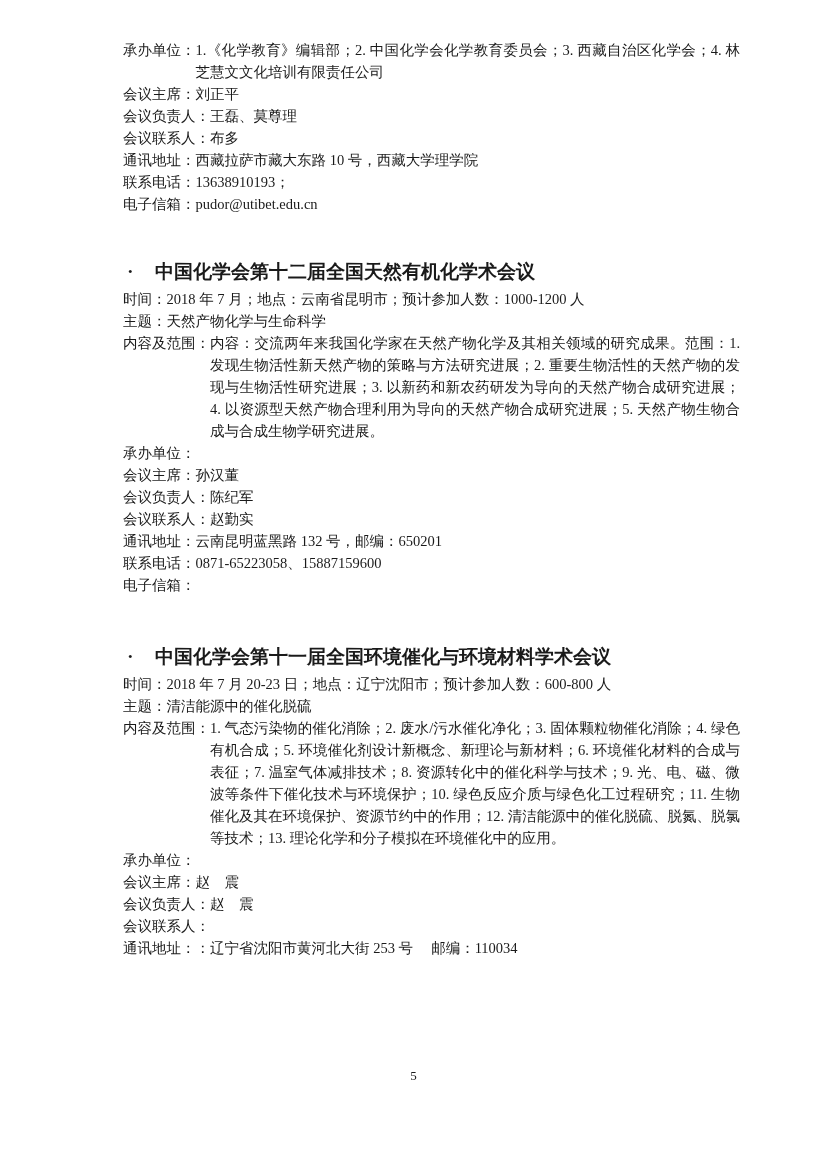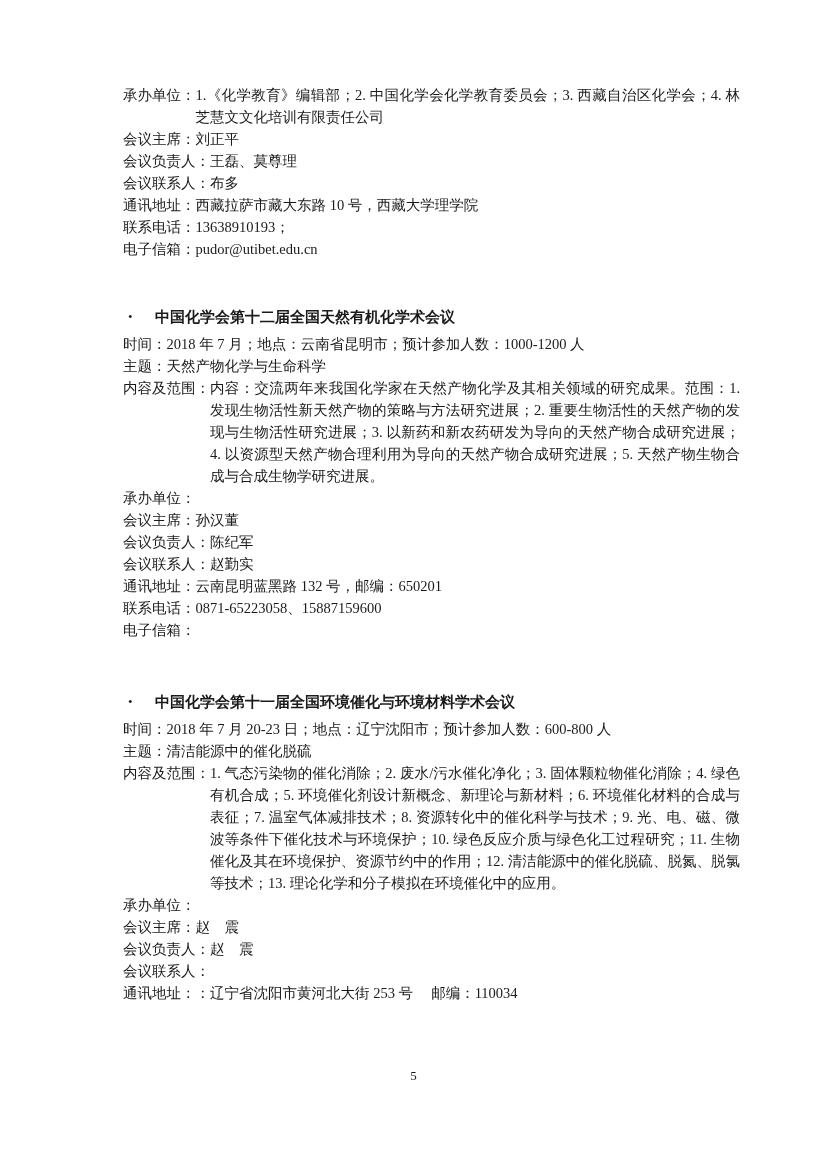--- a/index.html
+++ b/index.html
@@ -9,21 +9,21 @@
   }
   body {
     width: 827px;
     height: 1169px;
     position: relative;
     overflow: hidden;
     font-family: "Liberation Serif", "DejaVu Serif", serif;
     color: #1a1a1a;
   }
   .doc {
-    padding: 84px 87px 0 123px;
+    padding: 39px 87px 0 123px;
     box-sizing: border-box;
     width: 827px;
   }
   .section { margin: 0; }
   .row {
     display: flex;
     font-size: 14.5px;
     line-height: 22px;
   }
   .lbl {
@@ -46,21 +46,21 @@
     flex: 0 0 32px;
     width: 32px;
     padding-left: 5px;
     box-sizing: border-box;
     font-size: 13px;
     line-height: 22px;
   }
   .title {
     font-family: "Liberation Sans", "DejaVu Sans", sans-serif;
     font-weight: bold;
-    font-size: 15px;
+    font-size: 19px;
     line-height: 22px;
   }
   .page-number {
     position: absolute;
     top: 1068px;
     left: 0;
     width: 827px;
     text-align: center;
     font-size: 13px;
     line-height: 15px;

